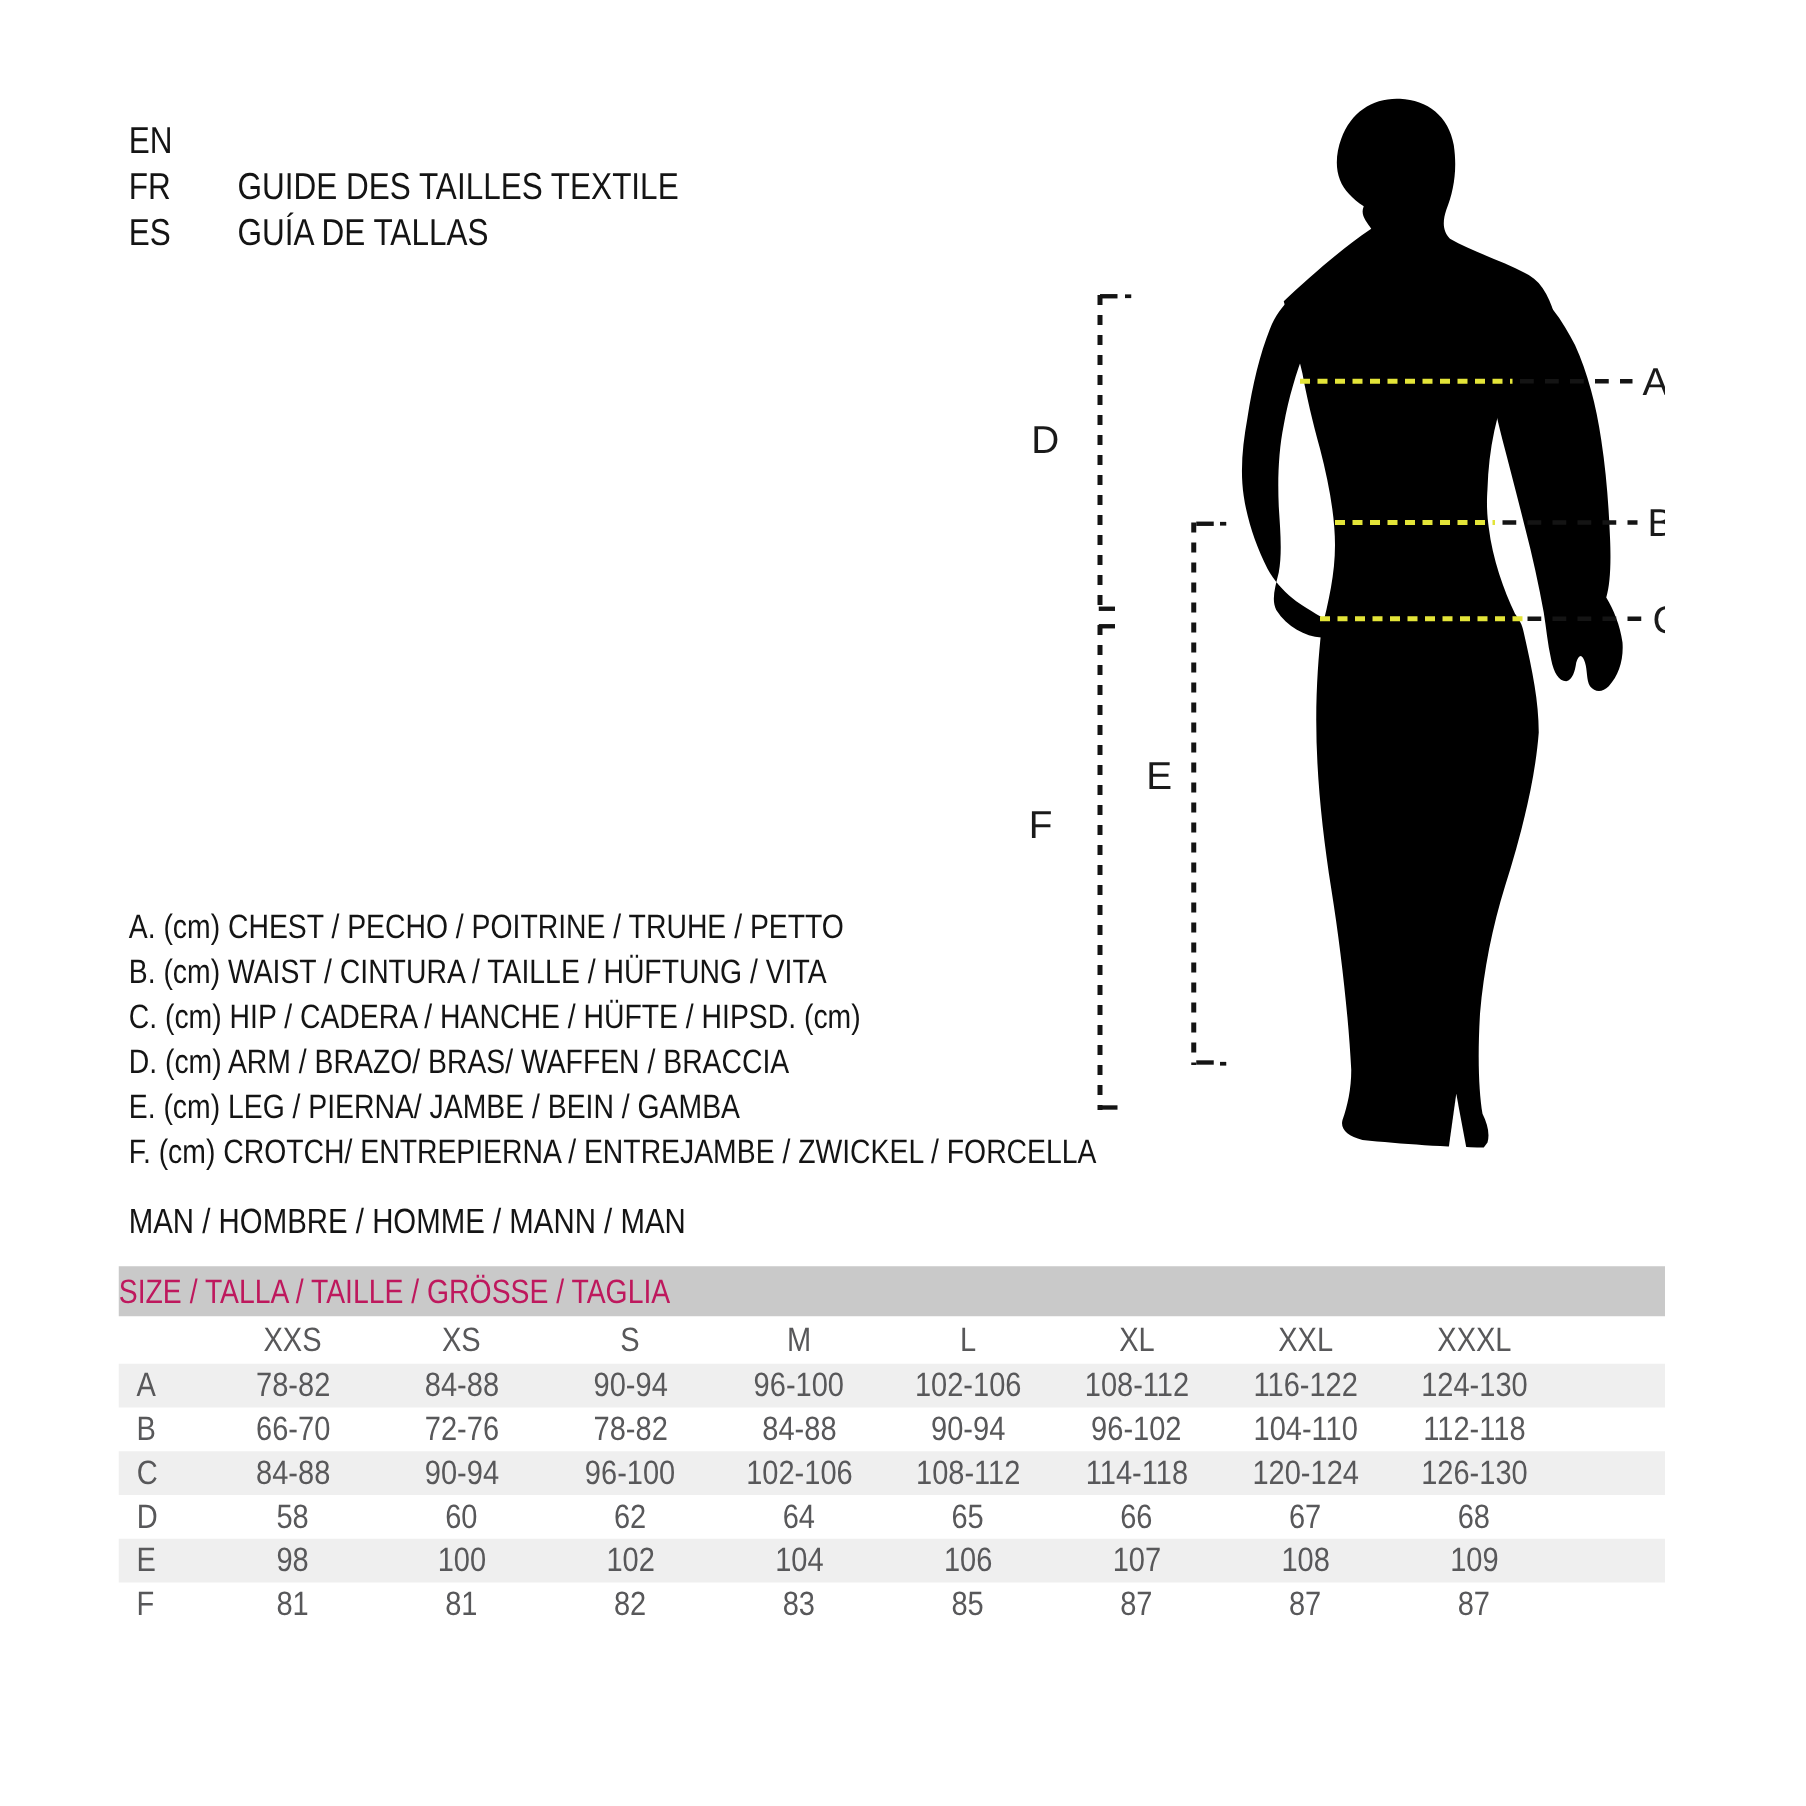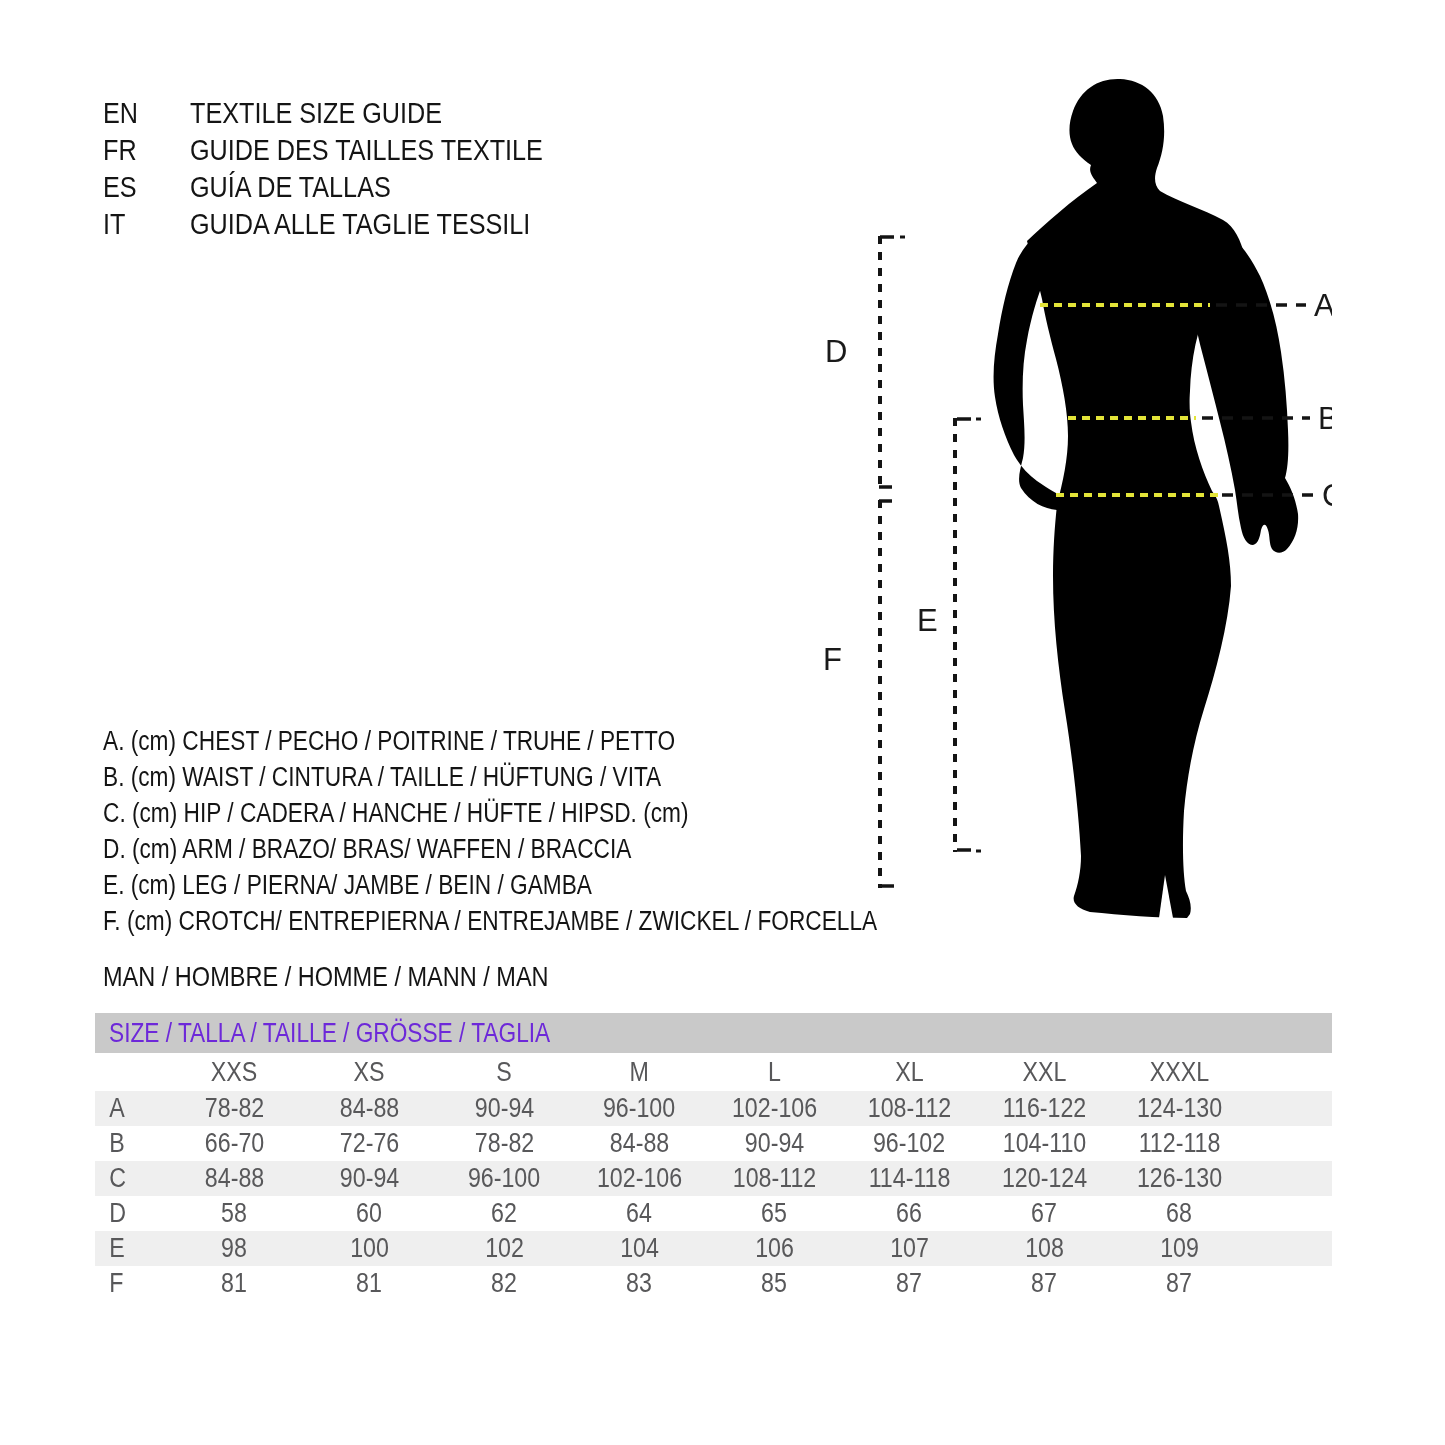--- a/index.html
+++ b/index.html
@@ -22,50 +22,45 @@
   
   #legend{position:absolute;left:103px;top:723px;}
   .legend-row{height:36px;line-height:36px;font-size:27px;color:#141414;}
 
   
   #gender{position:absolute;left:103px;top:959px;height:36px;line-height:36px;font-size:28px;}
 
   
   #table{position:absolute;left:95px;top:1013px;width:1255px;}
   #table-title{height:40px;line-height:40px;background:var(--title-bg,#c9c9c9);
-               color:#6d28d9;font-size:27px;padding-left:14px;box-sizing:border-box;}
+               color:#be185d;font-size:27px;padding-left:0;box-sizing:border-box;}
   .trow{display:grid;grid-template-columns:72px repeat(8,135px) 1fr;align-items:center;}
   #size-header{height:38px;}
   .drow{height:35px;}
   .alt{background:var(--alt-bg,#efefef);}
   .tcell{font-size:27px;color:var(--tbl-text,#58585a);}
   .rlabel{padding-left:13px;}
   .val{text-align:center;}
 </style>
 </head>
 <body>
 
 <div id="canvas">
 
   <div id="langs">
       <div class="lang-row">
         <span><span class="cnd">EN</span></span>
-        <span><span class="cnd">TEXTILE SIZE GUIDE</span></span>
       </div>
       <div class="lang-row">
         <span><span class="cnd">FR</span></span>
         <span><span class="cnd">GUIDE DES TAILLES TEXTILE</span></span>
       </div>
       <div class="lang-row">
         <span><span class="cnd">ES</span></span>
         <span><span class="cnd">GUÍA DE TALLAS</span></span>
-      </div>
-      <div class="lang-row">
-        <span><span class="cnd">IT</span></span>
-        <span><span class="cnd">GUIDA ALLE TAGLIE TESSILI</span></span>
       </div>
     </div>
 
   <svg id="figure" viewBox="0 0 560 900" xmlns="http://www.w3.org/2000/svg">
 
     <g fill="var(--sil,#000)">
       <path d="
         M277 123 C273 117 268 112 271 105 C262 99 255 92 252 84 C248 74 249 62 253 51
         C261 29 279 18 300 19 C322 20 339 33 343 56 C346 76 343 93 337 108
         C334 117 334 125 340 131 C357 141 383 149 403 160 C415 167 421 181 425 197

